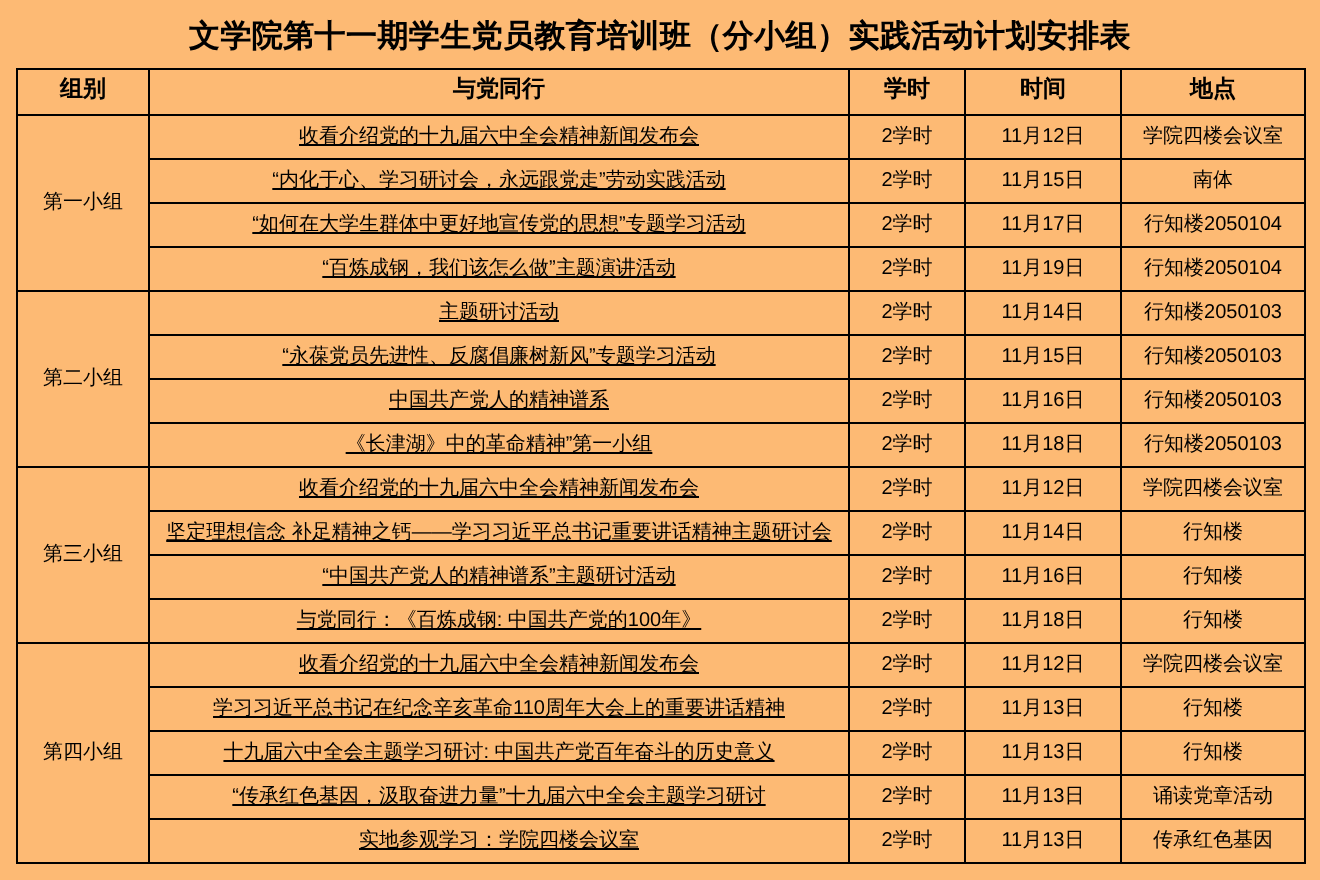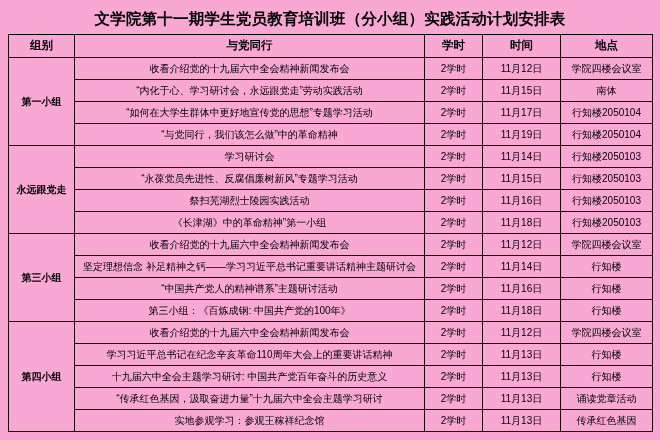--- a/index.html
+++ b/index.html
@@ -10,21 +10,21 @@
     background: #ffffff;
     font-family: "Liberation Sans", sans-serif;
     color: #000000;
     overflow: hidden;
   }
   .page {
     width: 660px;
     height: 440px;
     box-sizing: border-box;
     padding: 6px 8px 0 8px;
-    background: #f9a8d4;
+    background: #fdba74;
   }
   .doc-title {
     text-align: center;
     font-size: 15.5px;
     font-weight: bold;
     letter-spacing: 0.2px;
     padding: 4px 0 7px 0;
     line-height: 1.1;
     white-space: nowrap;
   }
@@ -46,26 +46,27 @@
   table.schedule thead th {
     font-weight: bold;
     font-size: 11.5px;
     height: 22px;
   }
   table.schedule tbody td {
     height: 21px;
     font-size: 10px;
   }
   td.group-cell {
-    font-weight: bold;
+    font-weight: normal;
     font-size: 10.5px;
   }
   td.practice-cell {
     text-align: center;
     padding: 0 4px;
+    text-decoration: underline;
   }
   col.c-group { width: 66px; }
   col.c-practice { width: 350px; }
   col.c-hours { width: 58px; }
   col.c-time { width: 78px; }
   col.c-place { width: 92px; }
 </style>
 </head>
 <body>
 
@@ -105,41 +106,41 @@
         <td>11月15日</td>
         <td>南体</td>
       </tr>
       <tr>
         <td class="practice-cell">“如何在大学生群体中更好地宣传党的思想”专题学习活动</td>
         <td>2学时</td>
         <td>11月17日</td>
         <td>行知楼2050104</td>
       </tr>
       <tr>
-        <td class="practice-cell">“与党同行，我们该怎么做”中的革命精神</td>
+        <td class="practice-cell">“百炼成钢，我们该怎么做”主题演讲活动</td>
         <td>2学时</td>
         <td>11月19日</td>
         <td>行知楼2050104</td>
       </tr>
 
       <tr>
-        <td class="group-cell" rowspan="4">永远跟党走</td>
-        <td class="practice-cell">学习研讨会</td>
+        <td class="group-cell" rowspan="4">第二小组</td>
+        <td class="practice-cell">主题研讨活动</td>
         <td>2学时</td>
         <td>11月14日</td>
         <td>行知楼2050103</td>
       </tr>
       <tr>
         <td class="practice-cell">“永葆党员先进性、反腐倡廉树新风”专题学习活动</td>
         <td>2学时</td>
         <td>11月15日</td>
         <td>行知楼2050103</td>
       </tr>
       <tr>
-        <td class="practice-cell">祭扫芜湖烈士陵园实践活动</td>
+        <td class="practice-cell">中国共产党人的精神谱系</td>
         <td>2学时</td>
         <td>11月16日</td>
         <td>行知楼2050103</td>
       </tr>
       <tr>
         <td class="practice-cell">《长津湖》中的革命精神”第一小组</td>
         <td>2学时</td>
         <td>11月18日</td>
         <td>行知楼2050103</td>
       </tr>
@@ -157,21 +158,21 @@
         <td>11月14日</td>
         <td>行知楼</td>
       </tr>
       <tr>
         <td class="practice-cell">“中国共产党人的精神谱系”主题研讨活动</td>
         <td>2学时</td>
         <td>11月16日</td>
         <td>行知楼</td>
       </tr>
       <tr>
-        <td class="practice-cell">第三小组：《百炼成钢: 中国共产党的100年》</td>
+        <td class="practice-cell">与党同行：《百炼成钢: 中国共产党的100年》</td>
         <td>2学时</td>
         <td>11月18日</td>
         <td>行知楼</td>
       </tr>
 
       <tr>
         <td class="group-cell" rowspan="5">第四小组</td>
         <td class="practice-cell">收看介绍党的十九届六中全会精神新闻发布会</td>
         <td>2学时</td>
         <td>11月12日</td>
@@ -189,21 +190,21 @@
         <td>11月13日</td>
         <td>行知楼</td>
       </tr>
       <tr>
         <td class="practice-cell">“传承红色基因，汲取奋进力量”十九届六中全会主题学习研讨</td>
         <td>2学时</td>
         <td>11月13日</td>
         <td>诵读党章活动</td>
       </tr>
       <tr>
-        <td class="practice-cell">实地参观学习：参观王稼祥纪念馆</td>
+        <td class="practice-cell">实地参观学习：学院四楼会议室</td>
         <td>2学时</td>
         <td>11月13日</td>
         <td>传承红色基因</td>
       </tr>
 
     </tbody>
   </table>
 
 </div>
 

